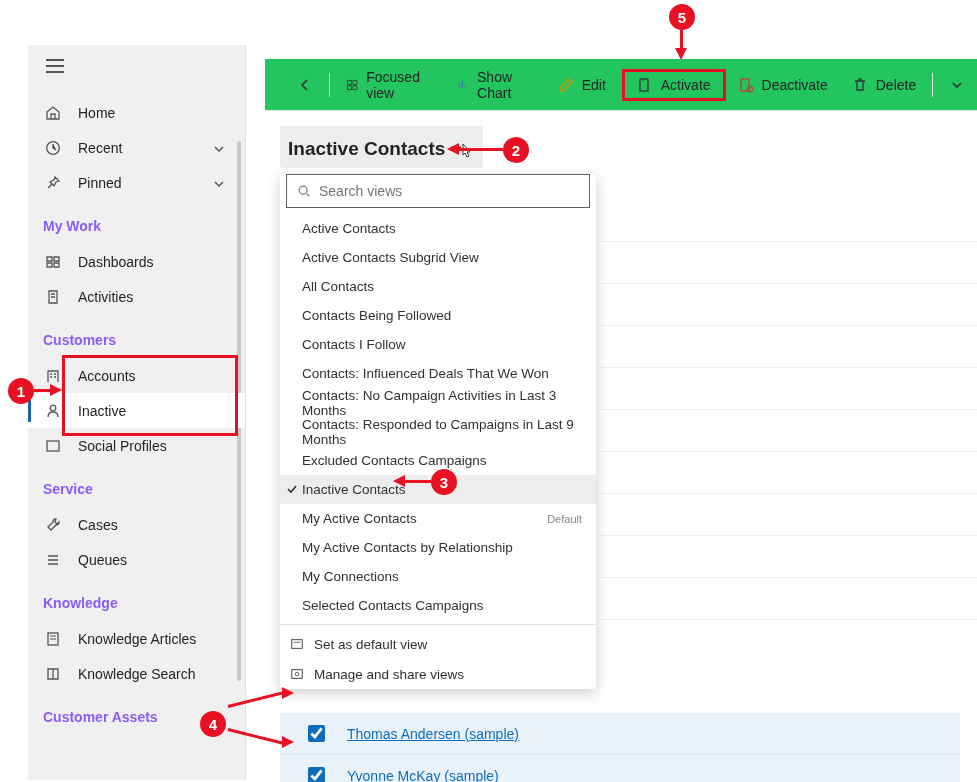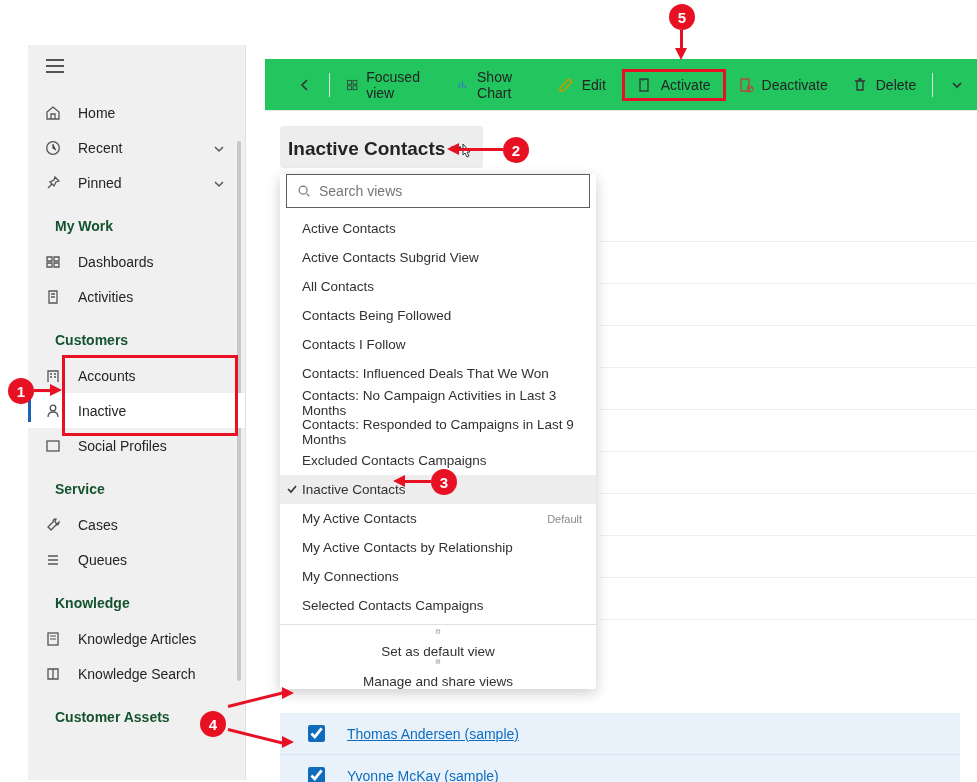--- a/index.html
+++ b/index.html
@@ -8,21 +8,21 @@
 
 .sidebar { position:absolute; left:28px; top:45px; width:218px; height:735px; background:#f0f0f0; border-right:1px solid #e1e1e1; padding-top:14px; }
 .scroll-edge { position:absolute; right:4px; top:96px; width:4px; height:540px; background:#c8c8c8; border-radius:2px; }
 .hamburger { width:18px; height:14px; margin-left:18px; margin-bottom:22px; display:flex; flex-direction:column; justify-content:space-between; }
 .hamburger span { height:2px; background:#555; }
 .nav-row { display:flex; align-items:center; height:35px; padding-left:15px; font-size:14px; color:#242424; cursor:pointer; position:relative; }
 .nav-row .ic { width:20px; height:20px; margin-right:15px; display:flex; align-items:center; justify-content:center; color:#555; }
 .nav-row.active { background:#fff; }
 .nav-row.active::before { content:""; position:absolute; left:0; top:6px; bottom:6px; width:3px; background:#1a63b5; }
 .chev { margin-left:auto; margin-right:20px; width:12px; height:12px; }
-.sect { font-size:14px; font-weight:600; color:#14532d; padding:18px 0 10px 15px;margin-left:12px; }
+.sect { font-size:14px; font-weight:600; color:#8b5cf6; padding:18px 0 10px 15px; }
 
 
 .step1-box { position:absolute; left:62px; top:355px; width:176px; height:81px; border:3px solid #e81123; z-index:5; pointer-events:none; }
 
 
 .toolbar { position:absolute; left:265px; top:59px; right:0; height:52px; border-bottom:1px solid #e7e7e7; background:#22c55e; display:flex; align-items:center; padding-left:20px; gap:0; }
 .tb-btn { display:flex; align-items:center; gap:8px; height:32px; padding:0 12px; font-size:14px; color:#242424; cursor:pointer; }
 .tb-sep { width:1px; height:24px; background:#e1e1e1; margin:0 4px; }
 .tb-ic { width:16px; height:16px; }
 .step5-box { border:3px solid #e81123; }
@@ -31,21 +31,21 @@
 .main { position:absolute; left:280px; top:126px; width:680px; }
 .view-title { display:flex; align-items:center; gap:4px; font-size:19px; font-weight:700; color:#242424; padding:10px 8px 6px 8px; background:#ededed; width:fit-content; border-radius:3px; cursor:pointer;}
 .view-dd { width:316px; margin-top:2px; background:#fff; box-shadow:0 4px 14px rgba(0,0,0,.2); border-radius:3px; }
 .search { display:flex; align-items:center; gap:8px; height:34px; margin:6px; padding:0 10px; border:1px solid #605e5c; color:#767676; font-size:14px; }
 .search input { border:none; outline:none; font-size:14px; flex:1; background:transparent; }
 .vrow { display:flex; align-items:center; height:29px; padding:0 14px 0 22px; font-size:13.5px; color:#323130; cursor:pointer; position:relative; }
 .vrow.sel { background:#ededed; }
 .vrow .ck { position:absolute; left:6px; top:8px; width:12px; height:12px; }
 .vrow .def { margin-left:auto; font-size:11px; color:#888; }
 .dd-sep { height:1px; background:#e1e1e1; margin:4px 0; }
-.action-row { display:flex; align-items:center; gap:10px; height:30px; padding:0 10px; font-size:13.5px; color:#323130; cursor:pointer;flex-direction:column; }
+.action-row { display:flex; align-items:center; gap:10px; height:30px; padding:0 10px; font-size:13.5px; color:#323130; cursor:pointer; }
 
 
 .records { margin-top:24px; width:680px; }
 .rec { display:flex; align-items:center; height:42px; background:#e9f2fb; border-bottom:1px solid #d9e6f2; padding-left:28px; gap:22px; }
 .rec input[type=checkbox]{ width:17px; height:17px; accent-color:#0f6cbd; }
 .rec a { color:#0f6cbd; font-size:14px; text-decoration:underline; }
 
 
 .ghost-rows { position:absolute; left:600px; top:200px; right:0; }
 .ghost-rows div { height:42px; border-bottom:1px solid #eee; }

